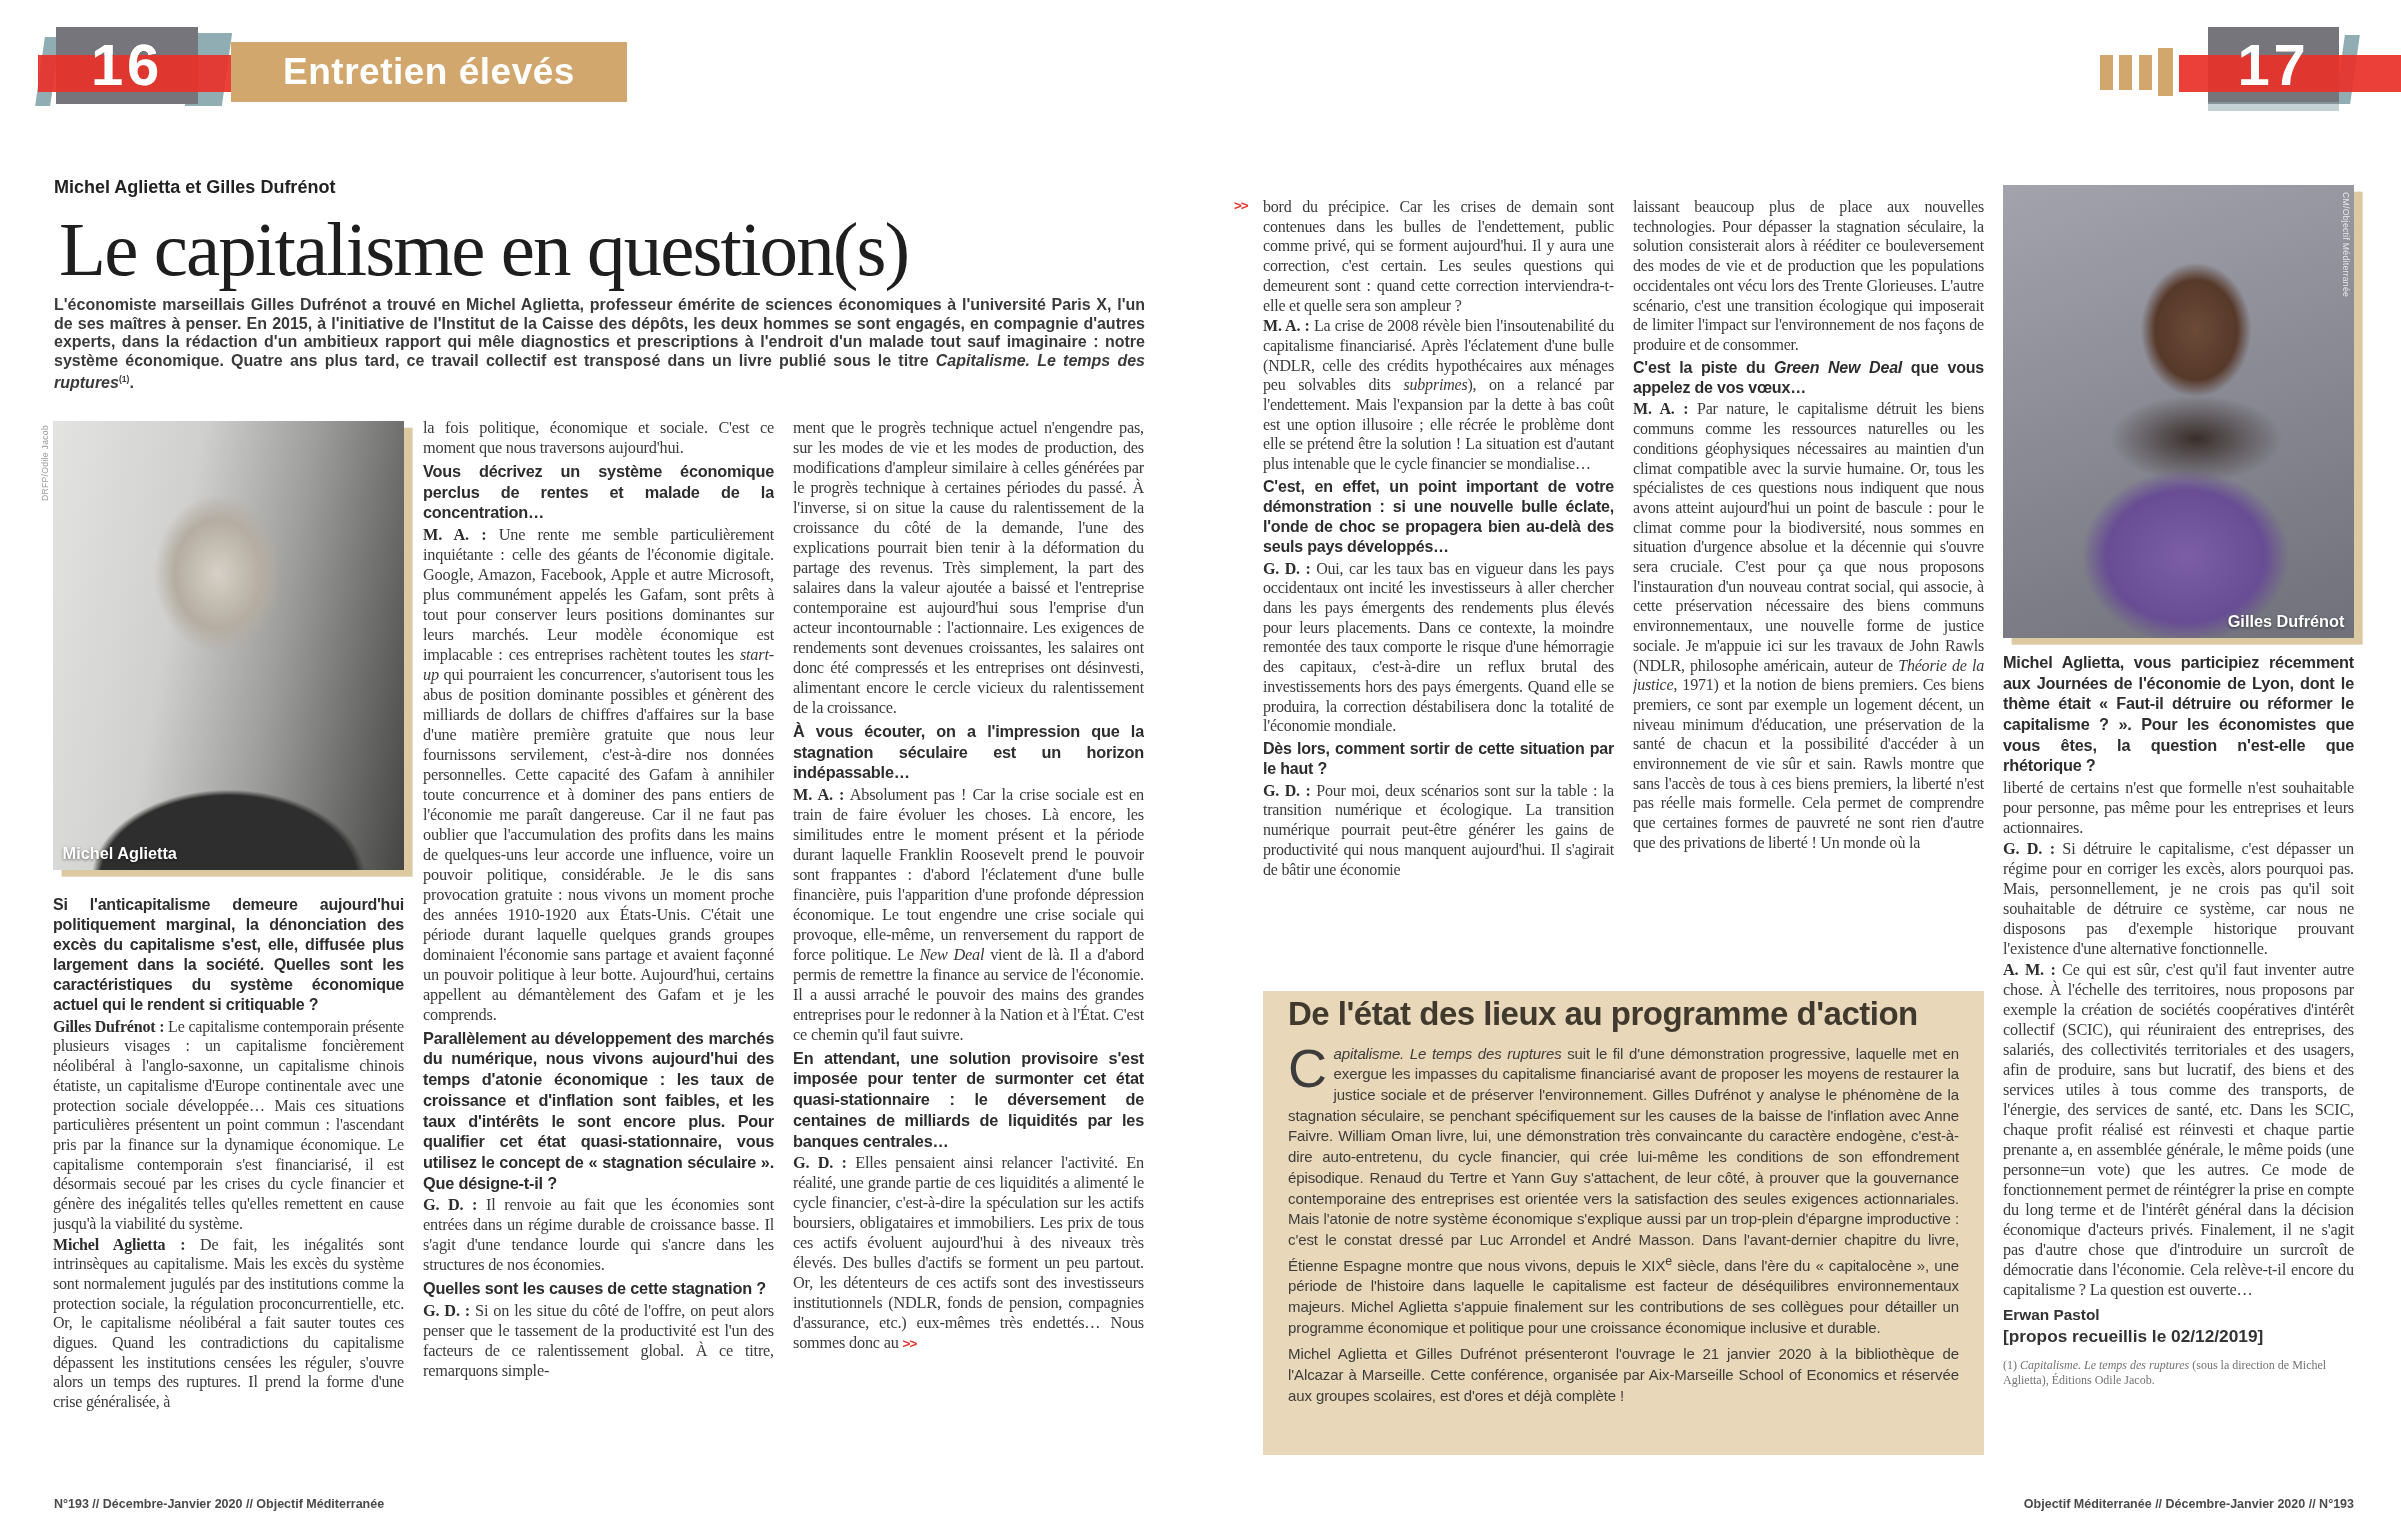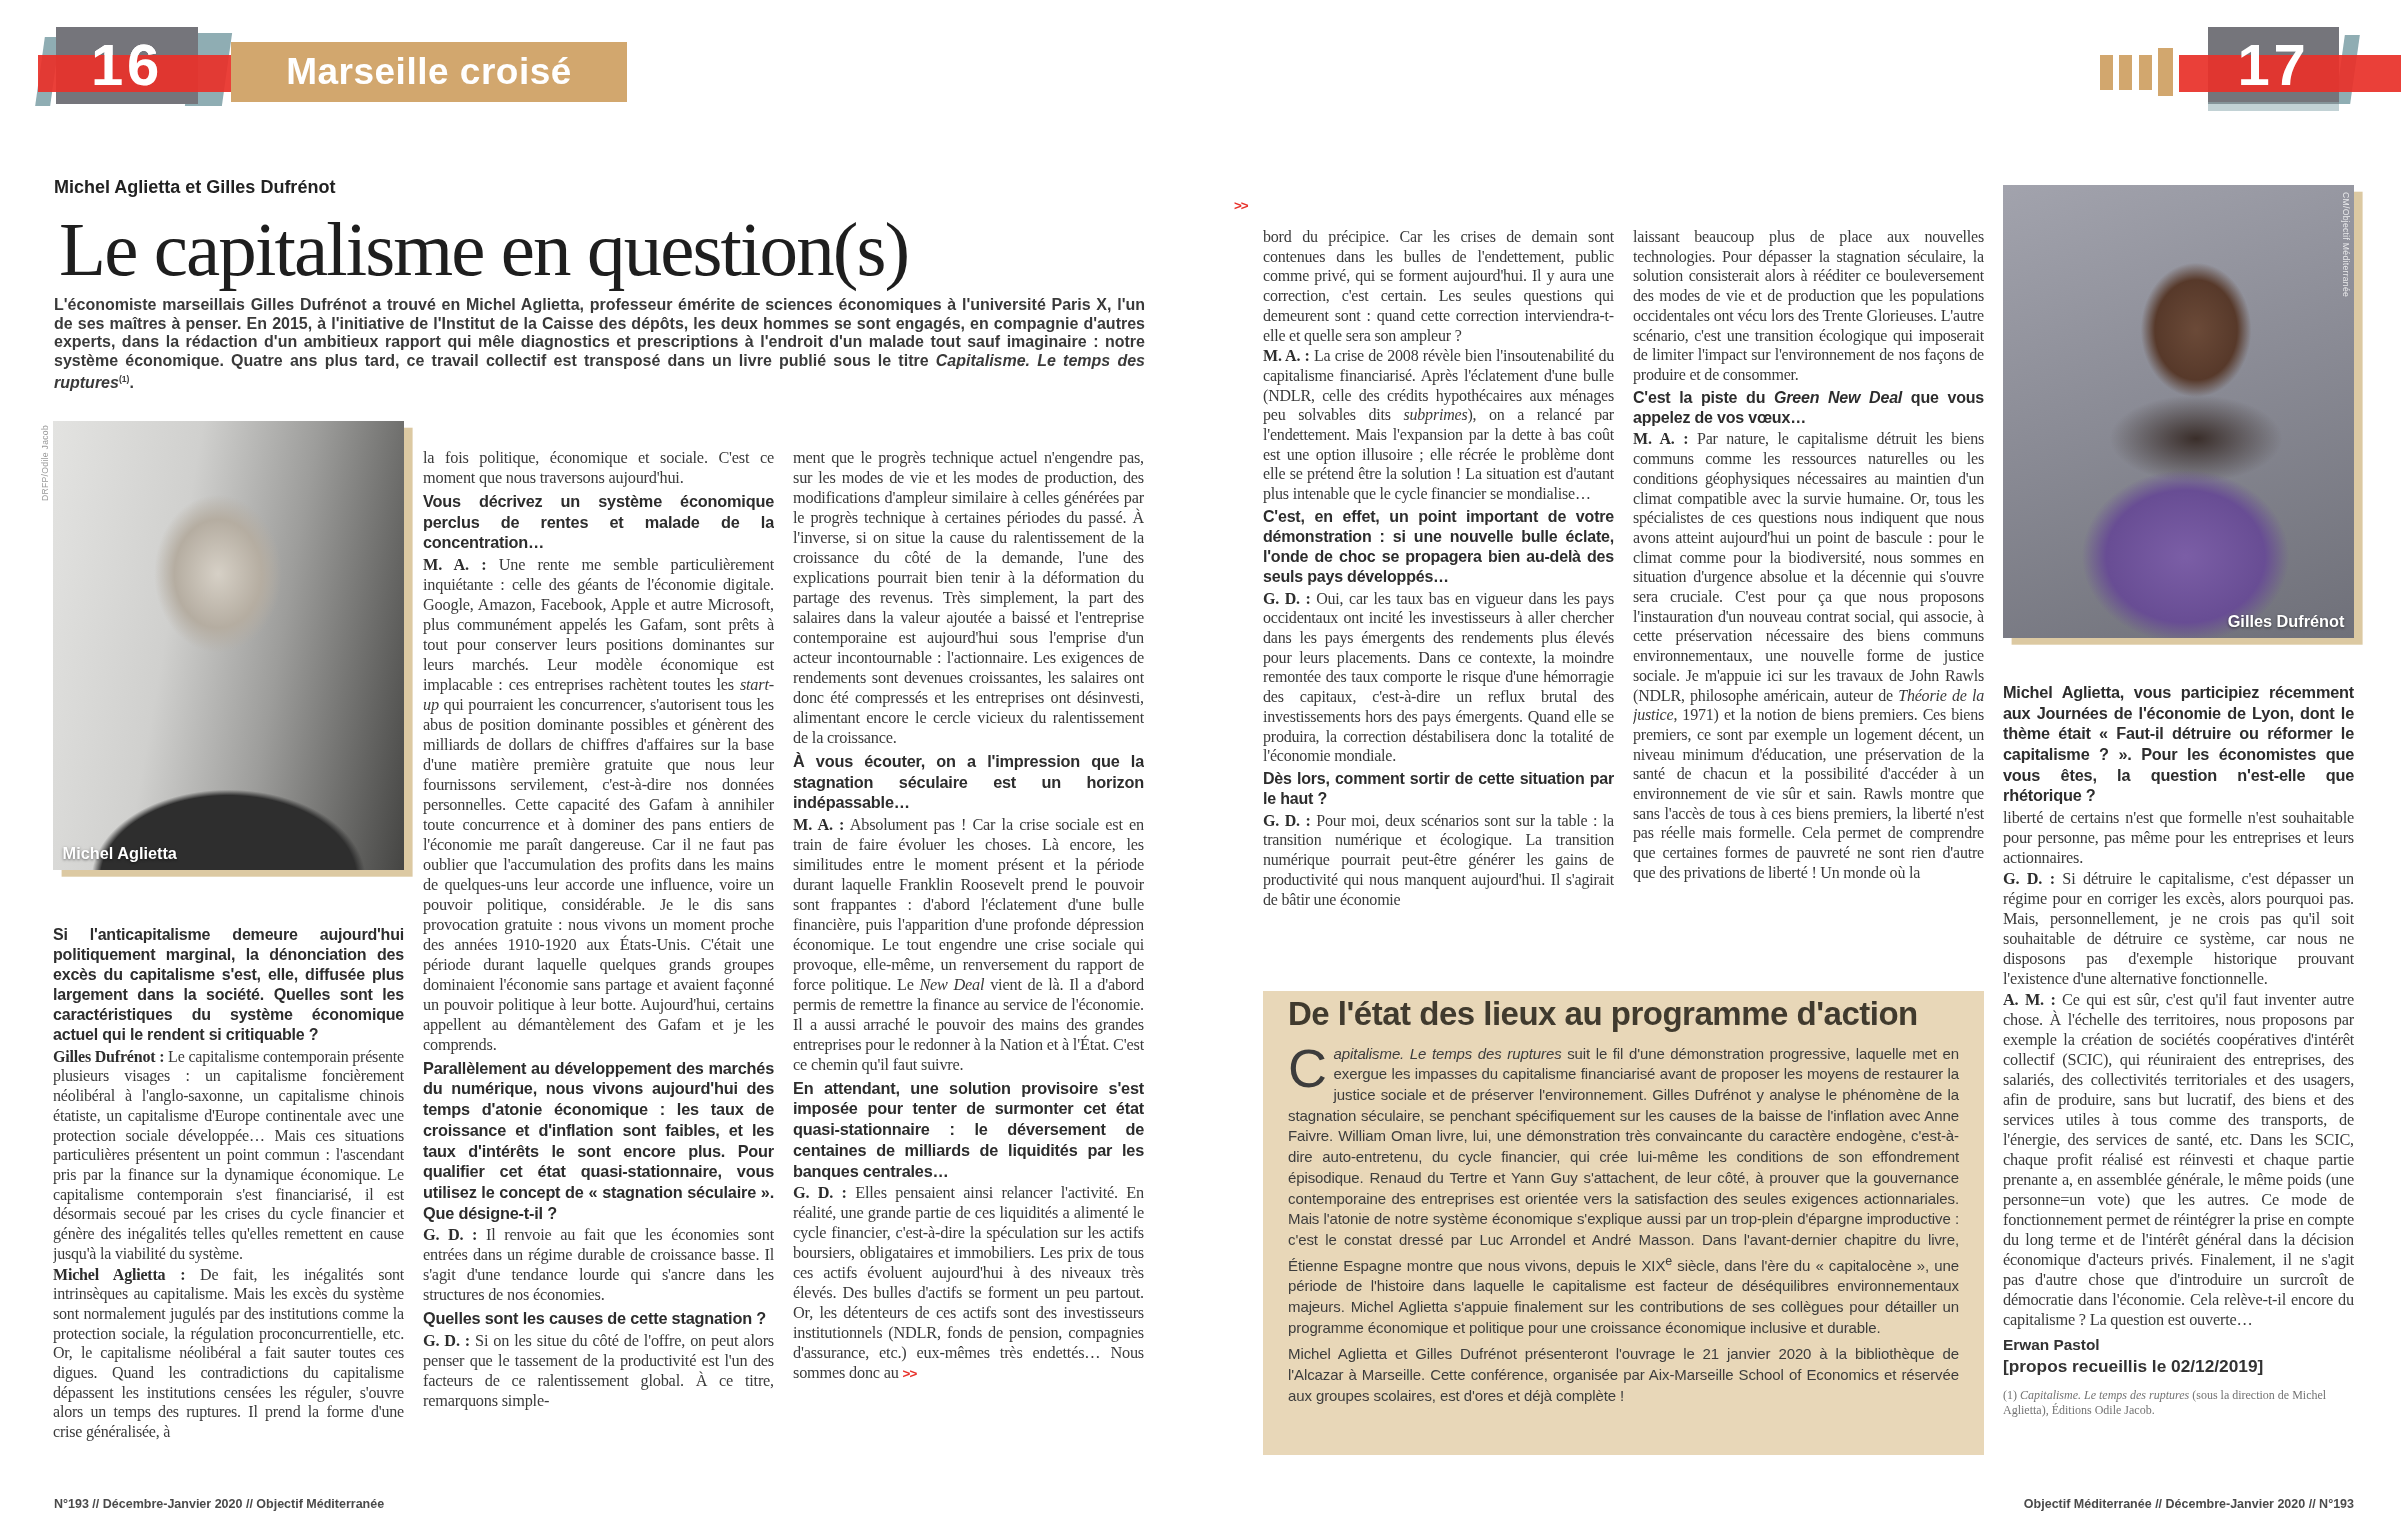--- a/index.html
+++ b/index.html
@@ -36,21 +36,21 @@
       linear-gradient(160deg,#a2a3ad 0%,#8b8c96 45%,#6f7079 100%);}
   .photo-caption{position:absolute;bottom:6.7px;font:700 16.3px "Liberation Sans",sans-serif;color:#fff;
                  text-shadow:0 1px 2.9px rgba(0,0,0,.55);}
   #photo1 .photo-caption{left:9.6px;}
   #photo2 .photo-caption{right:9.6px;}
   .photo-credit{position:absolute;font:8.6px "Liberation Sans",sans-serif;letter-spacing:0.3px;
                 writing-mode:vertical-rl;}
   .credit-left{left:40px;top:425px;color:#9a9a9a;transform:rotate(180deg);}
   #credit2{position:absolute;left:2341px;top:192px;color:rgba(255,255,255,.8);}
   
-  .col{position:absolute;width:351px;text-align:justify;overflow:hidden;margin-top:30px;}
+  .col{position:absolute;width:351px;text-align:justify;overflow:hidden;}
   #col1{left:53px;top:892px;height:594px;}
   #col2{left:423px;top:418px;height:1068px;}
   #col3{left:793px;top:418px;height:1068px;}
   #col4{left:1263px;top:197px;height:795px;}
   #col5{left:1633px;top:197px;height:797px;}
   #col6{left:2003px;top:649px;height:836px;}
   .blk{margin:0 0 1px;}
   .blk-cont,.blk-body{font:16.3px/20px "Liberation Serif",serif;color:#3a3a3a;letter-spacing:-0.2px;}
   .tight .blk-cont,.tight .blk-body{font-size:16px;line-height:19.7px;}
   .blk-question{font:700 16.3px/20.7px "Liberation Sans",sans-serif;color:#2d2d2d;
@@ -81,21 +81,21 @@
 <div class="spread">
 
   <div>
     <div class="hdr-teal" style="left:40px;top:37px;width:15.4px;height:69px;transform:skewX(-8deg);"></div>
     <div class="hdr-teal" style="left:190px;top:33px;width:37px;height:73px;transform:skewX(-8deg);"></div>
     <div class="hdr-gray" style="left:56px;top:27px;width:142px;height:77px;">
       <div class="pagenum">16</div>
     </div>
     <div class="hdr-red" style="left:38px;top:55px;width:392px;height:37px;opacity:.93;"></div>
     <div class="pagenum" style="left:56px;top:27px;width:142px;position:absolute;">16</div>
-    <div class="banner-label">Marseille croisé</div>
+    <div class="banner-label">Entretien élevés</div>
   </div>
 
   <div>
     <div class="hdr-tan" style="left:2100px;top:55px;width:13.4px;height:35px;"></div>
     <div class="hdr-tan" style="left:2119px;top:55px;width:13.4px;height:35px;"></div>
     <div class="hdr-tan" style="left:2139px;top:55px;width:13.4px;height:35px;"></div>
     <div class="hdr-tan" style="left:2158px;top:48px;width:15.4px;height:48px;"></div>
     <div class="hdr-teal" style="left:2340px;top:35px;width:15.4px;height:69px;transform:skewX(-8deg);"></div>
     <div class="hdr-gray" style="left:2208px;top:27px;width:131px;height:77px;"></div>
     <div class="hdr-teal" style="left:2208px;top:102px;width:131px;height:8.6px;opacity:.55;"></div>

